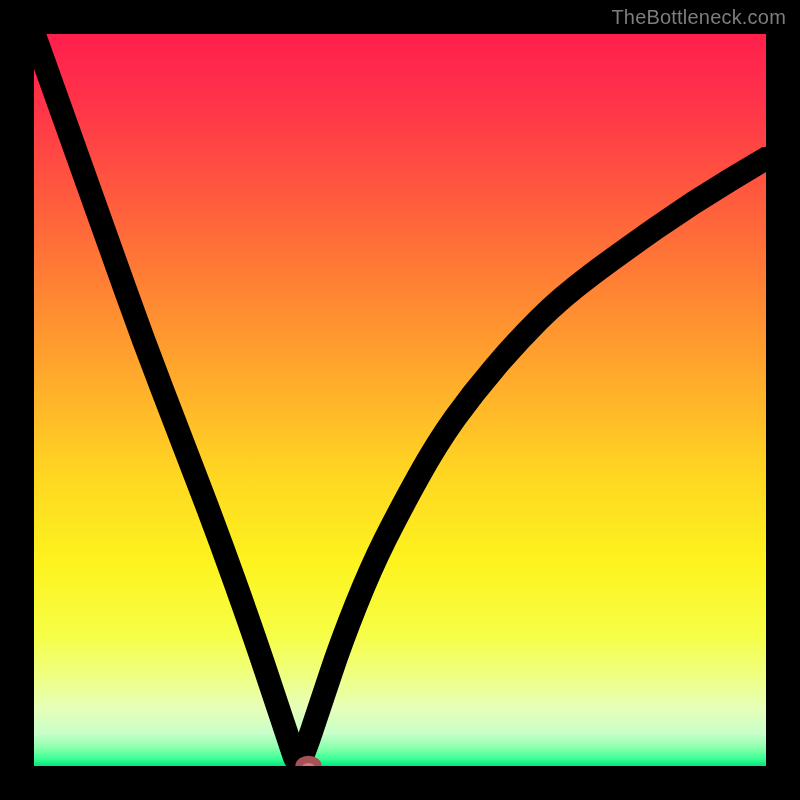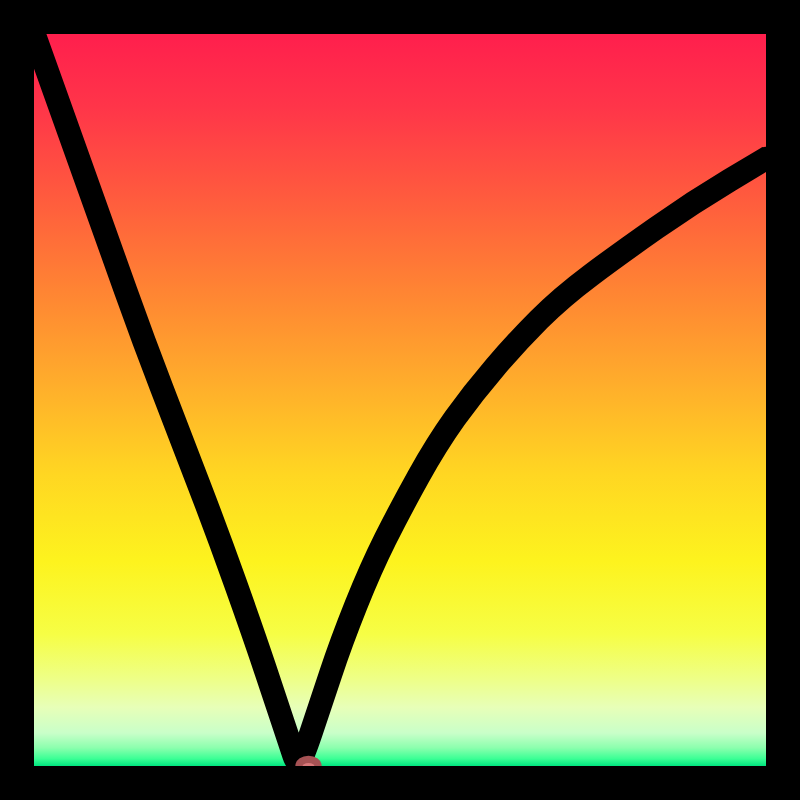--- a/index.html
+++ b/index.html
@@ -82,13 +82,14 @@
           </linearGradient>
       </defs>
       <rect x="0" y="0" width="100" height="100" fill="url(#bg)"></rect>
     </svg>
 
     <svg viewBox="0 0 100 100" preserveAspectRatio="none">
       <path class="curve" id="curve-path" d="M 0.00 0.00 Q 0.00 0.00 2.50 7.00 Q 5.00 14.00 7.50 21.00 Q 10.00 28.00 12.50 35.00 Q 15.00 42.00 17.50 48.50 Q 20.00 55.00 22.50 61.50 Q 25.00 68.00 27.50 75.00 Q 30.00 82.00 31.50 86.50 Q 33.00 91.00 34.00 94.00 Q 35.00 97.00 35.50 98.50 Q 36.00 100.00 36.50 99.00 Q 37.00 98.00 38.00 95.00 Q 39.00 92.00 40.50 87.50 Q 42.00 83.00 44.00 78.00 Q 46.00 73.00 48.00 69.00 Q 50.00 65.00 52.50 60.50 Q 55.00 56.00 57.50 52.50 Q 60.00 49.00 63.00 45.50 Q 66.00 42.00 69.00 39.00 Q 72.00 36.00 76.00 33.00 Q 80.00 30.00 85.00 26.50 Q 90.00 23.00 95.00 20.00 T 100.00 17.00"></path>
       <ellipse class="marker" id="min-marker" cx="37.50" cy="100.00" rx="1.3" ry="0.9"></ellipse>
     </svg>
   </div>
+  <div class="watermark">TheBottleneck.com</div>
 </div>
 
 </body></html>

